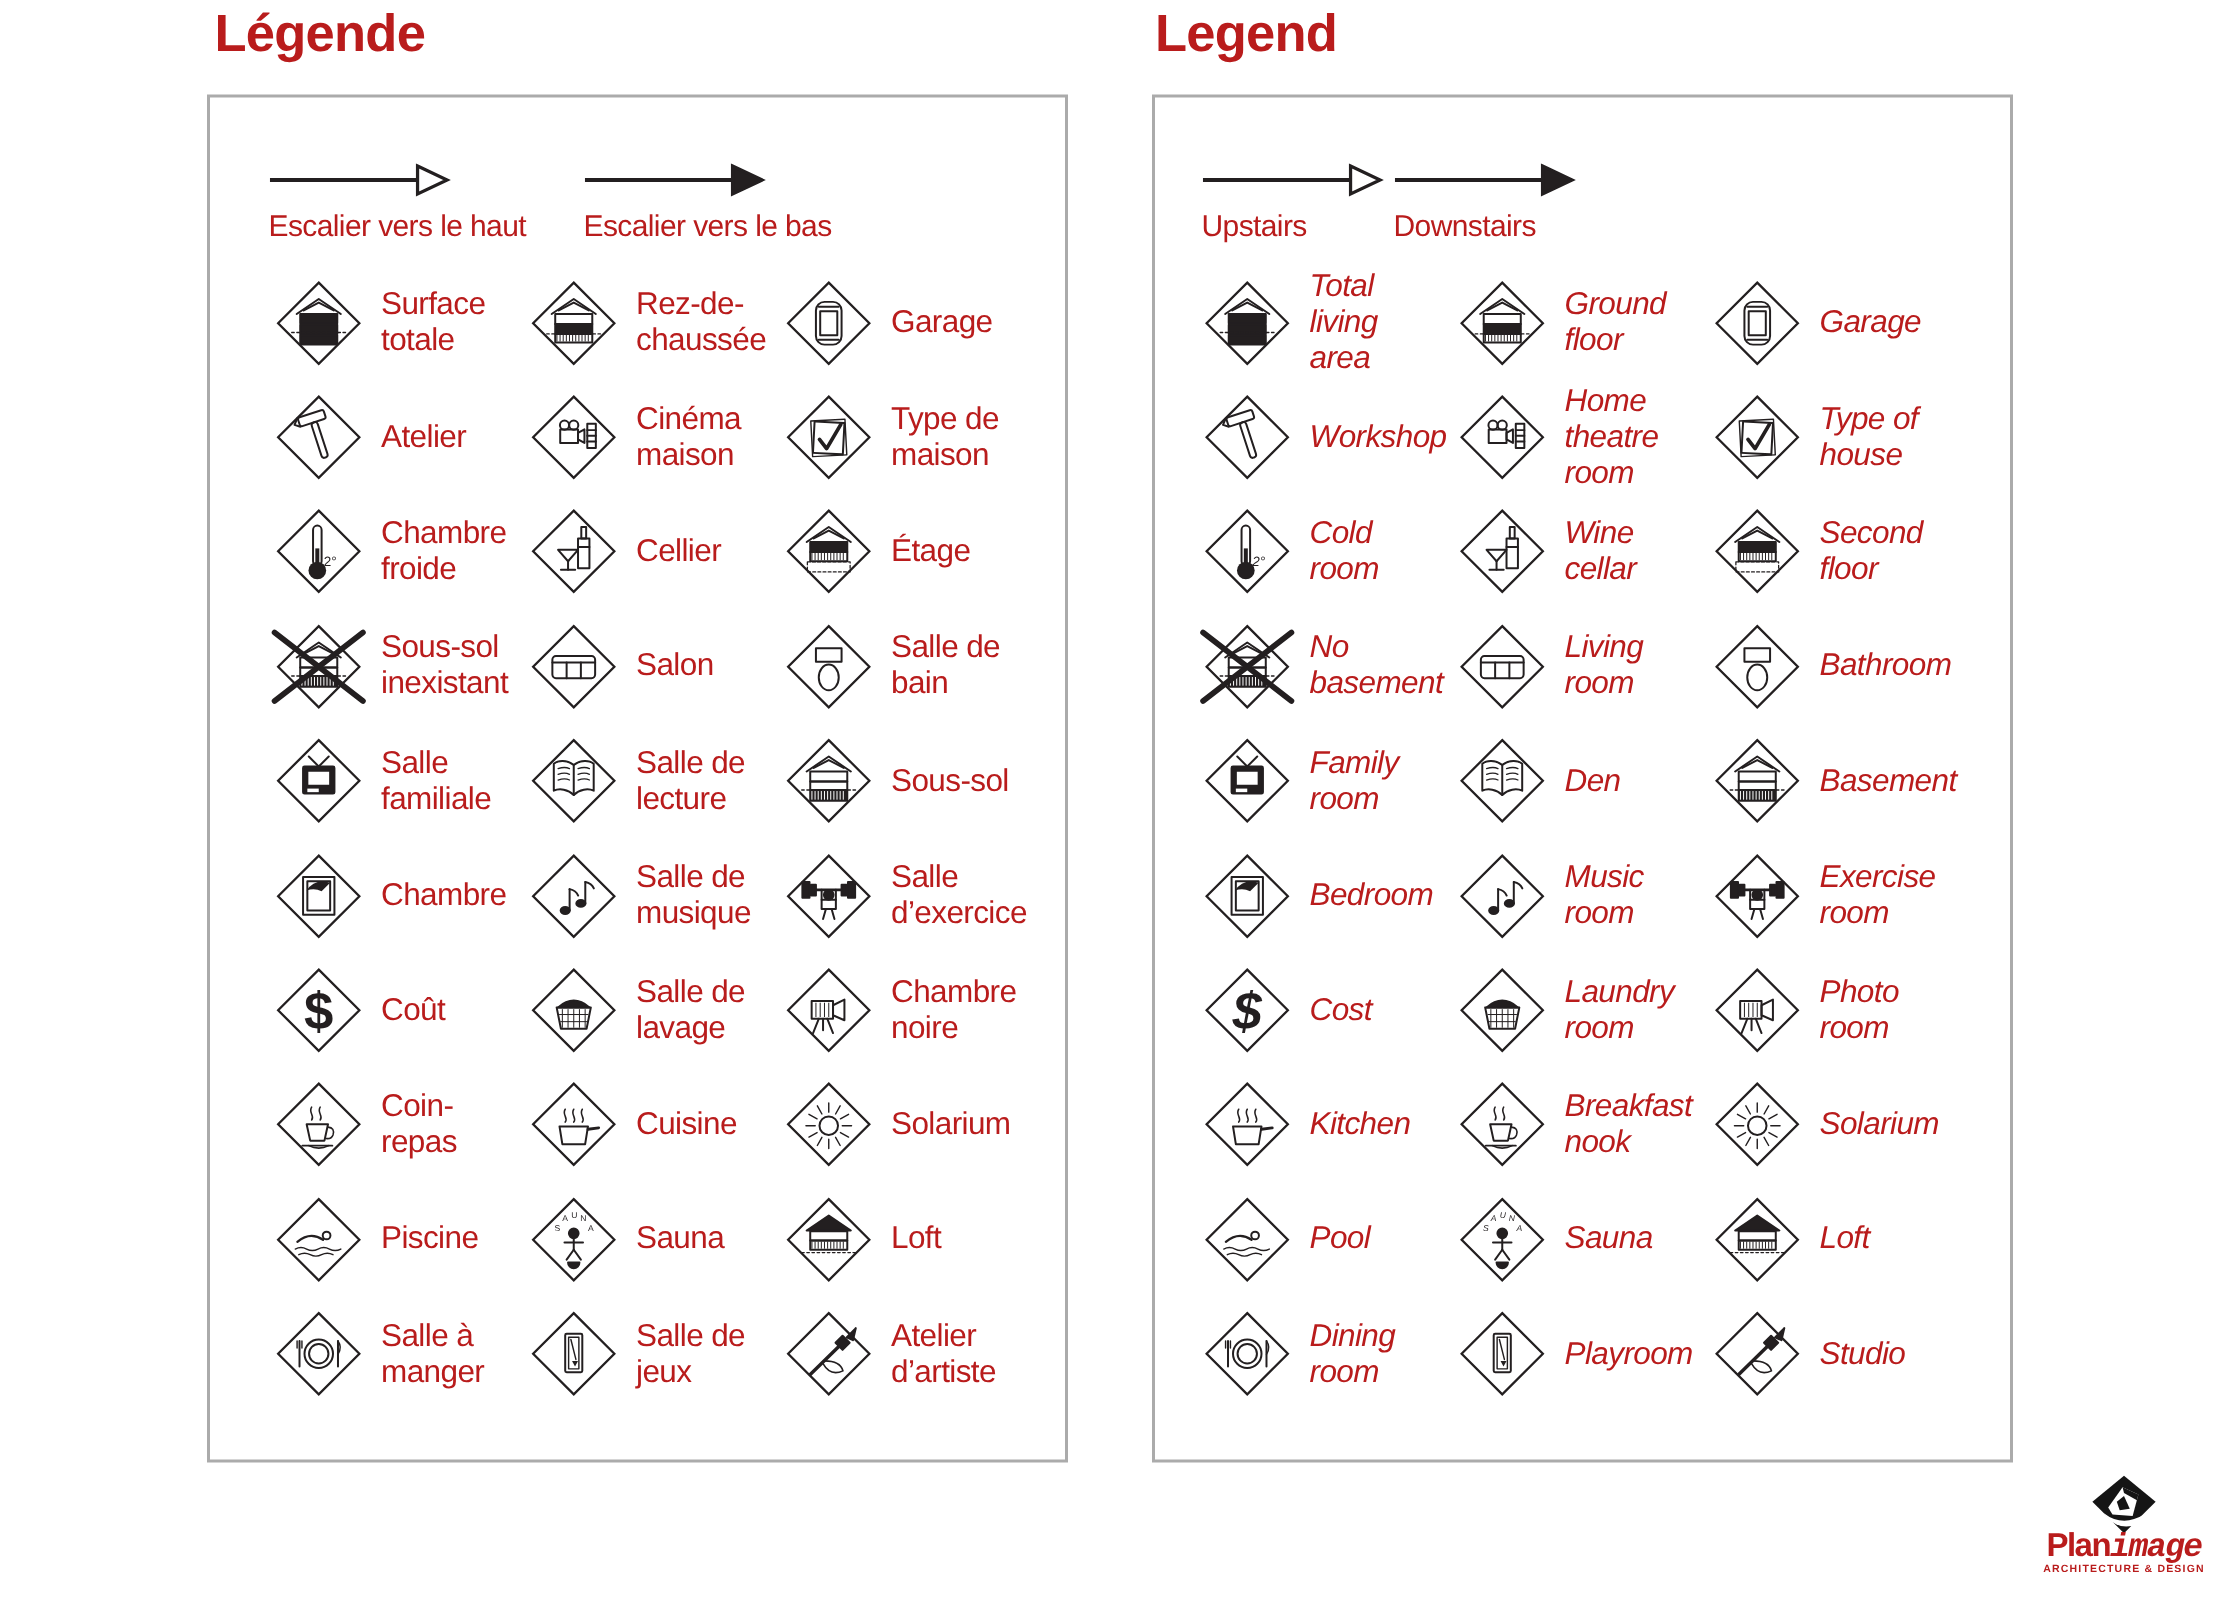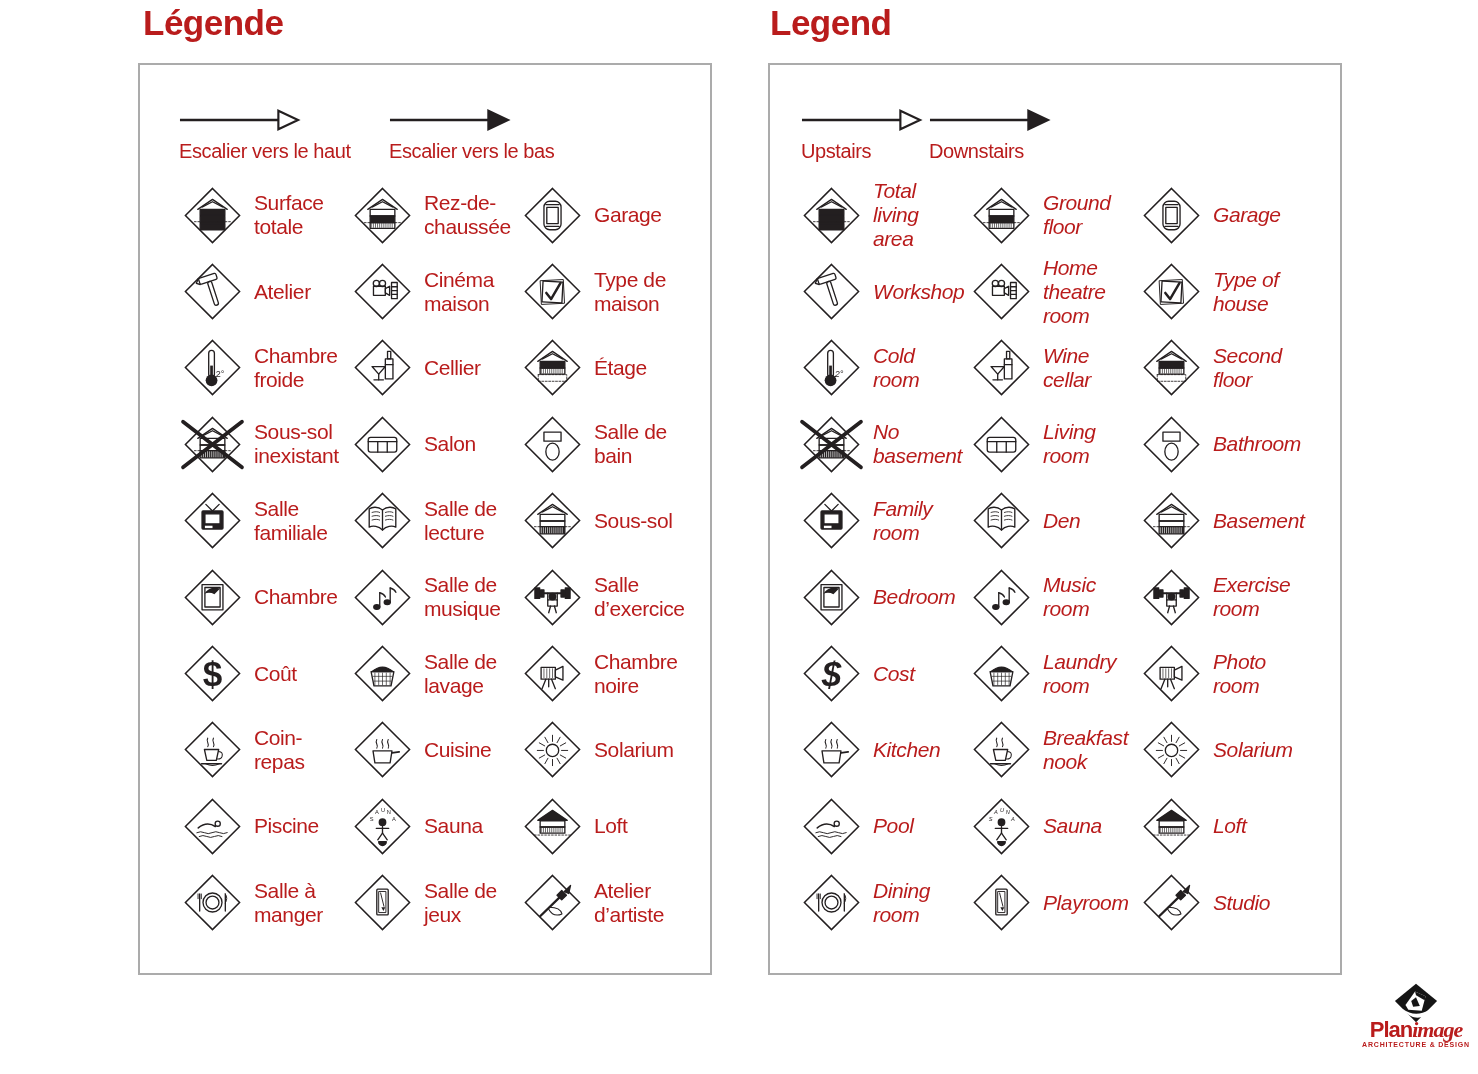--- a/index.html
+++ b/index.html
@@ -19,21 +19,21 @@
   .p-fr .grid{left:44px;grid-template-columns:170px 170px 190px;}
   .p-en .grid{left:33px;grid-template-columns:170px 170px 195px;font-style:italic;}
   .item{display:flex;align-items:center;}
   .symwrap{flex:0 0 auto;display:block;width:57px;height:57px;}
   .sym{width:57px;height:57px;display:block;overflow:visible;}
   .label{margin-left:13px;font-size:21px;line-height:24px;letter-spacing:-0.4px;white-space:pre-line;}
   .logo{position:absolute;left:1356px;top:982px;width:120px;text-align:center;}
   .logo-mark{width:46px;height:42px;display:block;margin:0 auto;}
   .logo-text{font-size:22px;line-height:20px;margin-top:-4px;white-space:nowrap;}
   .logo-bold{font-weight:800;letter-spacing:-1px;}
-  .logo-italic{font-style:italic;font-weight:700;font-family:Liberation Serif, serif;letter-spacing:-1px;}
+  .logo-italic{font-style:italic;font-weight:700;font-family:Liberation Mono, monospace;letter-spacing:-1px;}
   .logo-tagline{font-size:7px;letter-spacing:0.8px;margin-top:1px;font-weight:700;}
 </style>
 </head>
 <body>
 
 <div class="page">
 
   <div class="panel-title t-fr">Légende</div>
   <div class="panel-title t-en">Legend</div>
 

